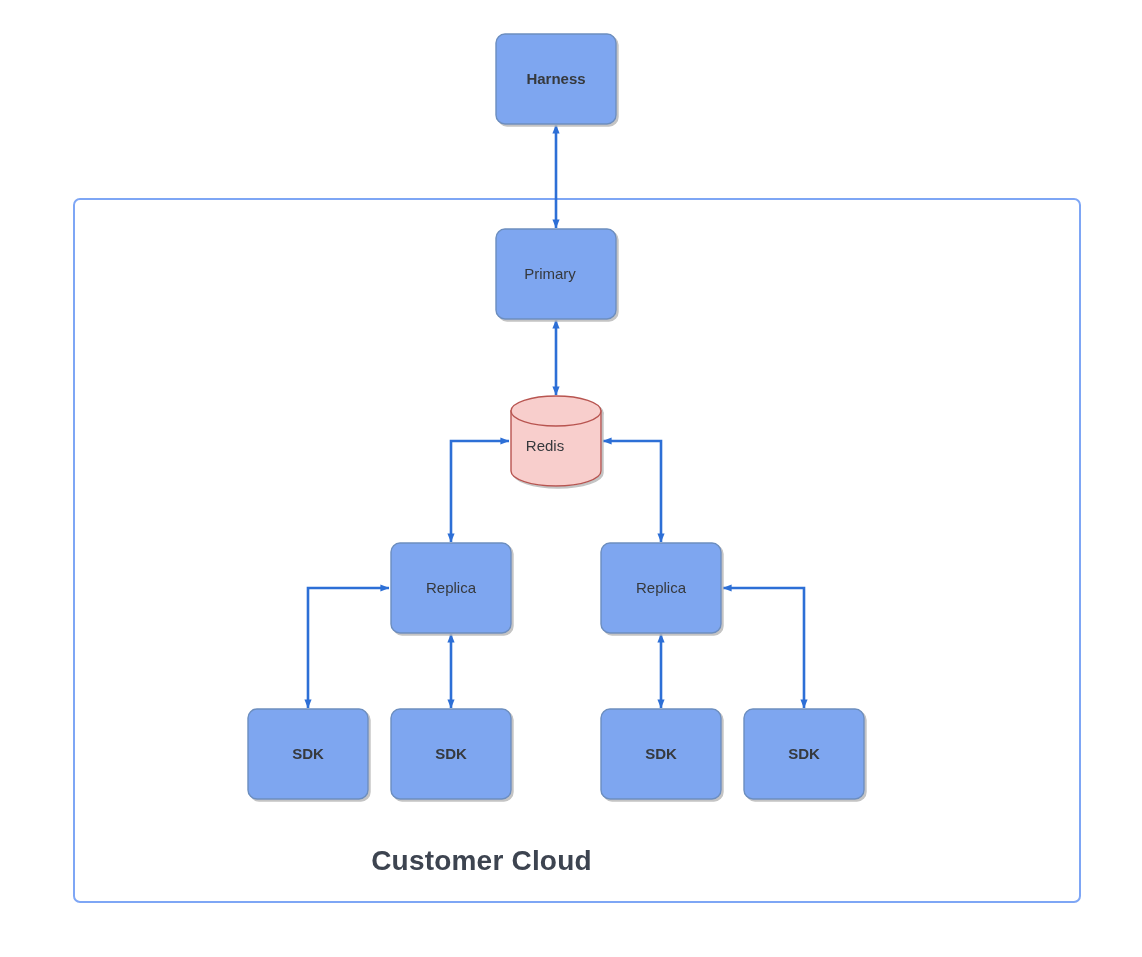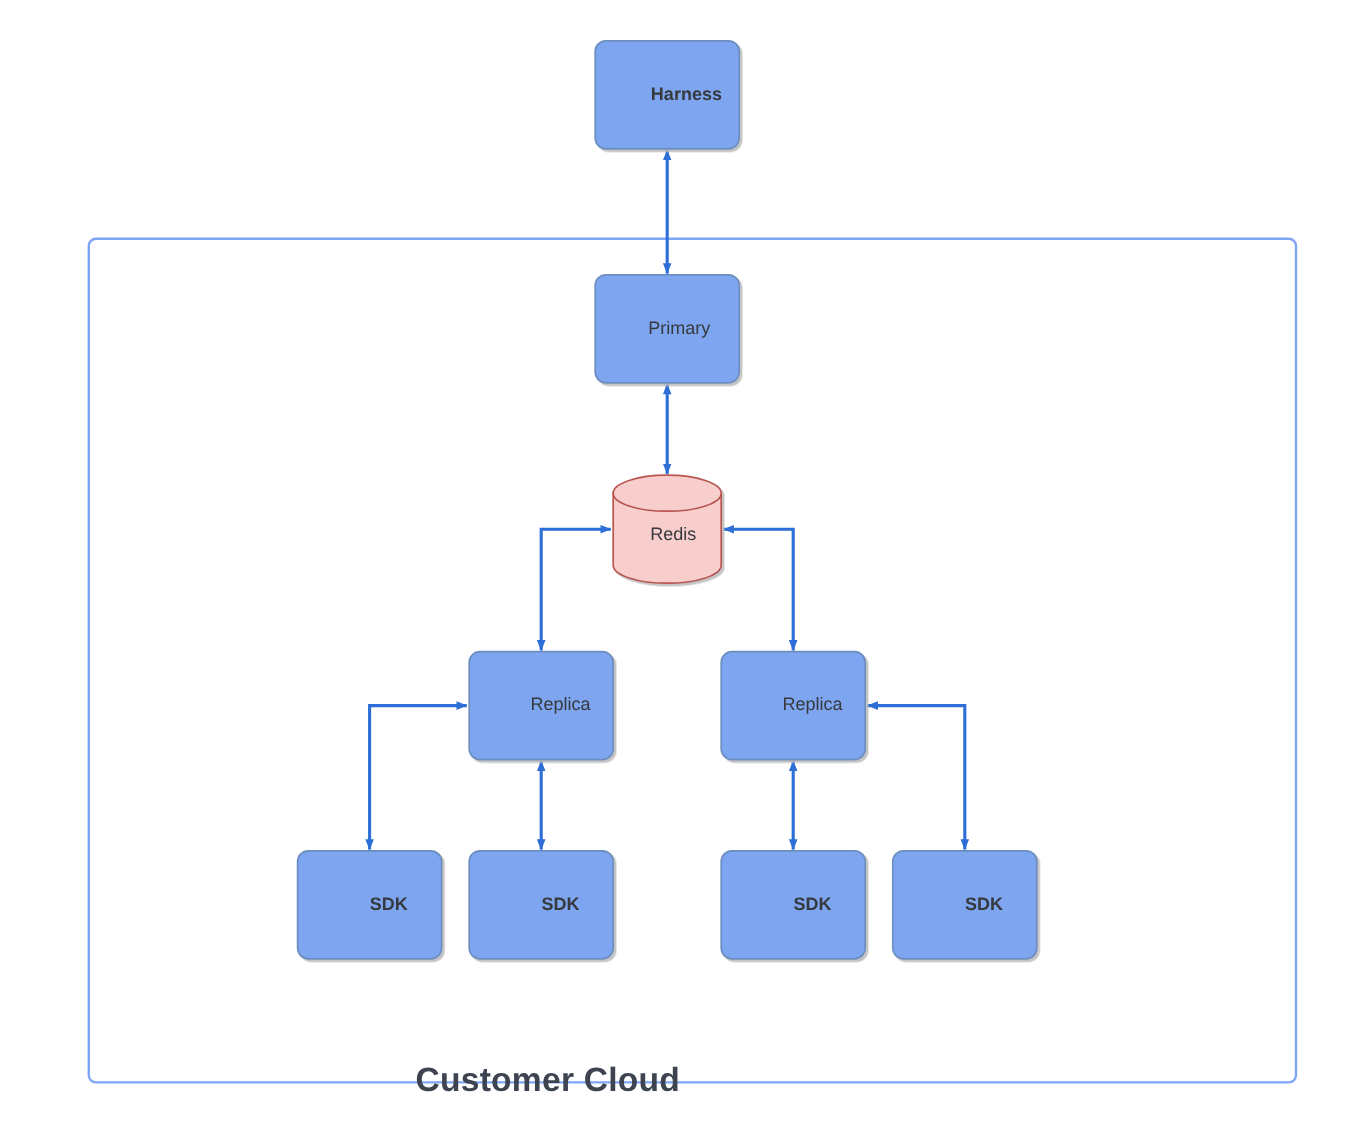--- a/index.html
+++ b/index.html
@@ -8,21 +8,20 @@
     font-family:"Liberation Sans", sans-serif;
     width:1142px;height:957px;overflow:hidden;position:relative;
   }
   #canvas{position:absolute;left:0;top:0;width:1142px;height:957px;}
   
   svg.layer{position:absolute;left:0;top:0;width:1142px;height:957px;}
   .node-label{
     position:absolute;display:flex;align-items:center;justify-content:center;
     text-align:center;color:#36393d;line-height:1.2;
     pointer-events:none;
-    padding-left:16px;
   }
   .lbl-bold{font-weight:bold;font-size:15px;}
   .lbl-norm{font-weight:normal;font-size:15px;}
   .cloud-title{
     position:absolute;text-align:center;color:#3d4450;
     font-weight:bold;font-size:28px;letter-spacing:0.2px;
   }
 </style>
 </head>
 <body>
@@ -91,15 +90,15 @@
   <div class="node-label lbl-norm" style="left:601px;top:543px;width:120px;height:90px;">Replica</div>
 
   <div class="node-label lbl-bold" style="left:248px;top:709px;width:120px;height:90px;">SDK</div>
 
   <div class="node-label lbl-bold" style="left:391px;top:709px;width:120px;height:90px;">SDK</div>
 
   <div class="node-label lbl-bold" style="left:601px;top:709px;width:120px;height:90px;">SDK</div>
 
   <div class="node-label lbl-bold" style="left:744px;top:709px;width:120px;height:90px;">SDK</div>
 
-  <div class="cloud-title" style="left:57px;top:845px;width:799px;margin-top:39px;">Customer Cloud</div>
+  <div class="cloud-title" style="left:82px;top:845px;width:799px;">Customer Cloud</div>
 
 </div>
 
 </body></html>

